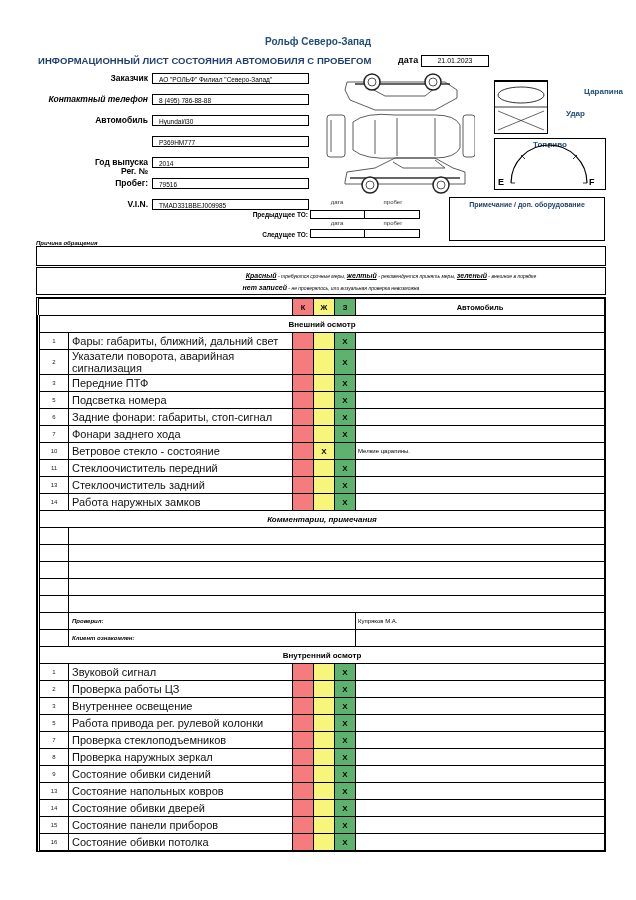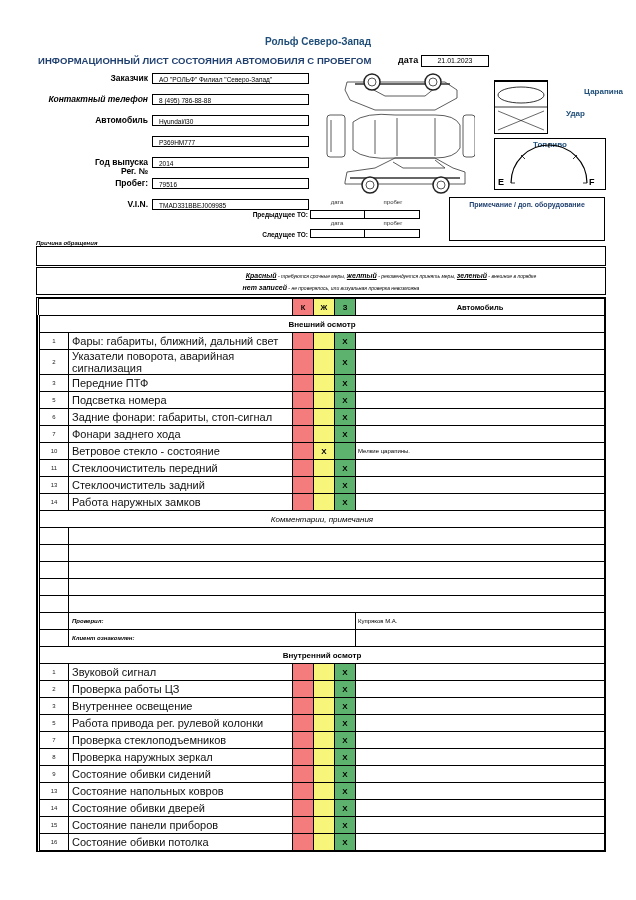--- a/index.html
+++ b/index.html
@@ -30,21 +30,21 @@
   .tbl { left:36px; top:297px; width:570px; border:1px solid #000; box-sizing:border-box; }
   table { border-collapse:collapse; width:100%; table-layout:fixed; }
   td { border:1px solid #000; height:17px; padding:0; font-size:7.5px; box-sizing:border-box; }
   td.num { text-align:center; font-size:6px; color:#222; }
   td.lab { padding-left:3px; font-size:11px; color:#111; }
   td.r { background:#f47c7c; text-align:center; font-weight:bold; font-size:8px; }
   td.y { background:#f7f57a; text-align:center; font-weight:bold; font-size:8px; }
   td.g { background:#5db36d; text-align:center; font-weight:bold; font-size:8px; }
   td.cm { padding-left:2px; font-size:6px; }
   td.sec { text-align:center; font-weight:bold; font-size:8px; }
-  td.seci { text-align:center; font-weight:normal; font-style:italic; font-size:8px; }
+  td.seci { text-align:center; font-weight:bold; font-style:italic; font-size:8px; }
   td.hdr { text-align:center; font-weight:bold; font-size:7.5px; }
   td.it { padding-left:3px; font-style:italic; font-weight:bold; font-size:6px; }
   .inner { border-left:3px double #000; }
 </style>
 </head>
 <body>
 
 <div class="abs title">Рольф Северо-Запад</div>
 <div class="abs subtitle">ИНФОРМАЦИОННЫЙ ЛИСТ СОСТОЯНИЯ АВТОМОБИЛЯ С ПРОБЕГОМ</div>
 <div class="abs date-label">дата</div>

